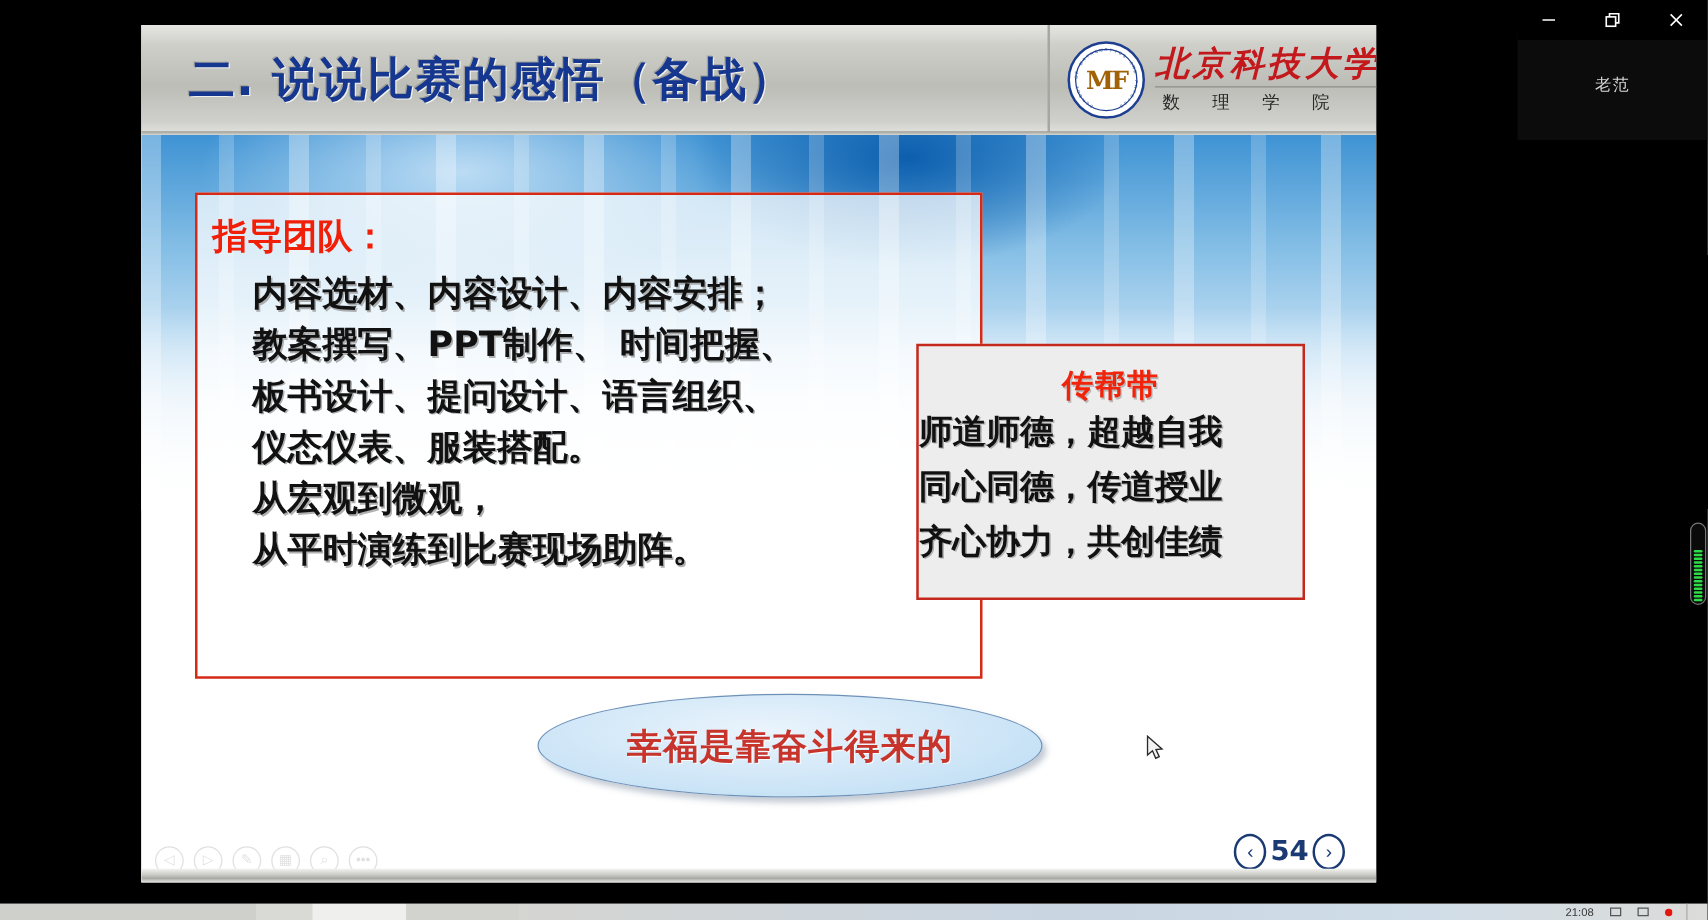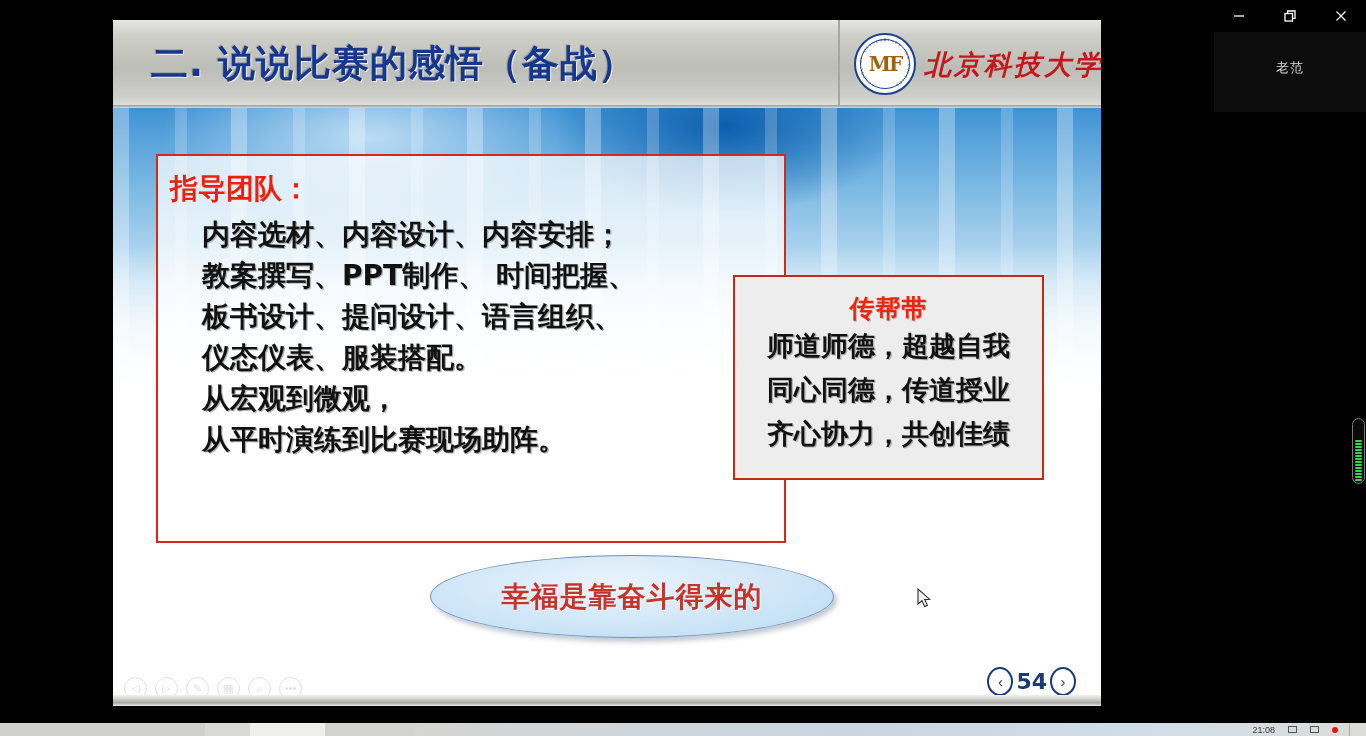--- a/index.html
+++ b/index.html
@@ -88,21 +88,21 @@
     letter-spacing: -2px; z-index: 2;
   }
   .logo-badge .micro {
     position: absolute; inset: 0; border-radius: 50%;
     font-size: 3.4px; color: #1d3f91; letter-spacing: .4px;
   }
   .logo-badge .micro span {
     position: absolute; left: 50%; top: 50%;
     transform-origin: 0 0; white-space: nowrap;
   }
-  .logo-text { display: flex; flex-direction: row; justify-content: center; gap: 2px; }
+  .logo-text { display: flex; flex-direction: column; justify-content: center; gap: 2px; }
   .logo-univ {
     font-family: "DejaVu Serif", "Liberation Serif", serif;
     font-size: 27px; font-weight: 700; color: #c3191c;
     letter-spacing: 3px; line-height: 1; font-style: italic;
     white-space: nowrap;
   }
   .logo-rule { height: 1px; background: #8d8d88; margin: 2px 0 1px 0; }
   .logo-school {
     font-size: 14px; color: #2a2a2a; letter-spacing: 11px;
     white-space: nowrap; text-align: left; padding-left: 6px;
@@ -149,21 +149,21 @@
     padding-top: 16px;
   }
   .box-right .title {
     font-family: "DejaVu Sans", "Liberation Sans", sans-serif;
     text-align: center; font-size: 25px; font-weight: 700; color: #f1230a;
     line-height: 1.25; letter-spacing: 1px;
     text-shadow: 1px 1px 0 rgba(140,140,140,.55);
   }
   .box-right .line {
     font-family: "DejaVu Sans", "Liberation Sans", sans-serif;
-    text-align: center; font-size: 27px; font-weight: 700; color: #111;
+    text-align: left; font-size: 27px; font-weight: 700; color: #111;
     line-height: 1.63; letter-spacing: 0px;
     text-shadow: 1.2px 1.2px 0 rgba(150,150,150,.7);
   }
 
   
   .ellipse {
     position: absolute; left: 317px; top: 447px; width: 404px; height: 83px;
     border-radius: 50%;
     background: radial-gradient(ellipse at 45% 35%, #eaf4fc 0%, #d3e8f8 48%, #b9dbf3 100%);
     border: 1.5px solid #6e91b8;

